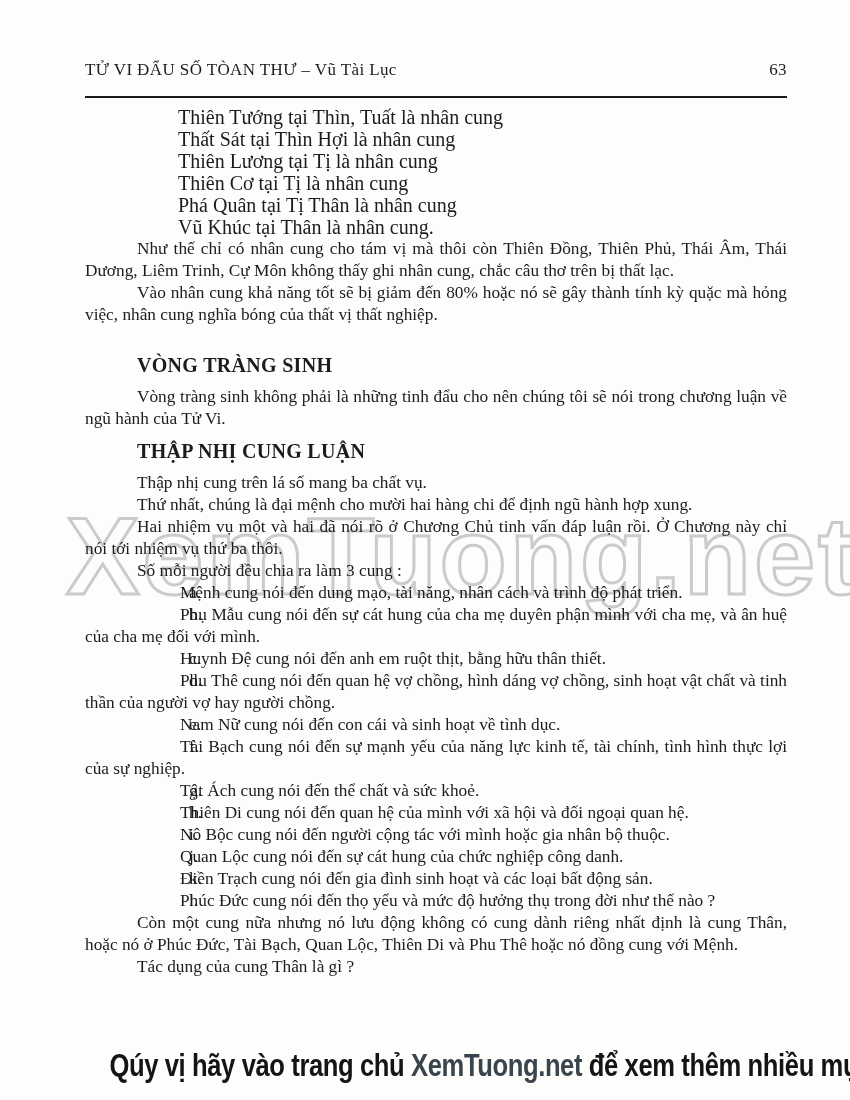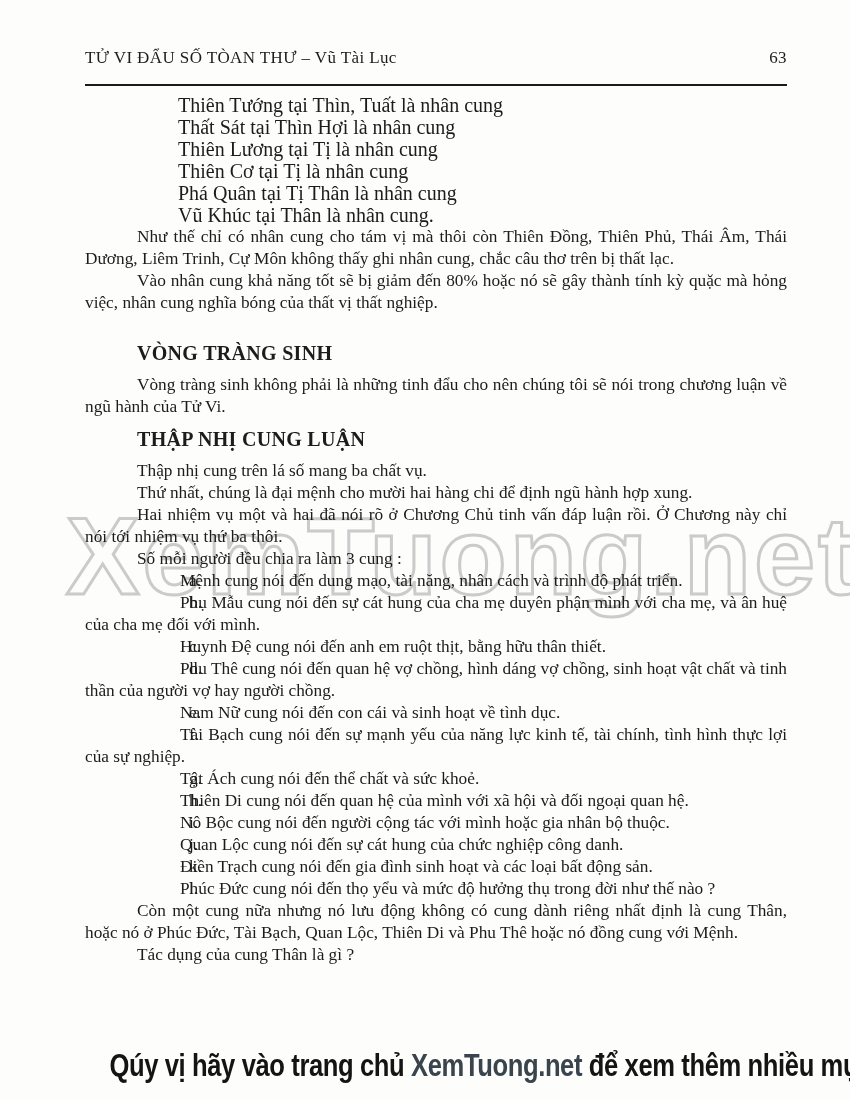--- a/index.html
+++ b/index.html
@@ -11,21 +11,21 @@
     font-family:"Liberation Serif", serif;
     color:#1c1c1c;
     overflow:hidden;
   }
   .content {
     position:relative; z-index:2;
     padding:0 63px 0 85px;
   }
   .pagehead {
     display:flex; justify-content:space-between; align-items:baseline;
-    padding-top:48px;
+    padding-top:60px;
     font-size:17px; letter-spacing:0.4px;
   }
   .headrule {
     border:none; border-top:2px solid #1a1a1a;
     margin:16px 0 8px 0;
   }
   .verse { margin:0; }
   .verse-line {
     padding-left:93px;
     font-size:20px; line-height:22px;

